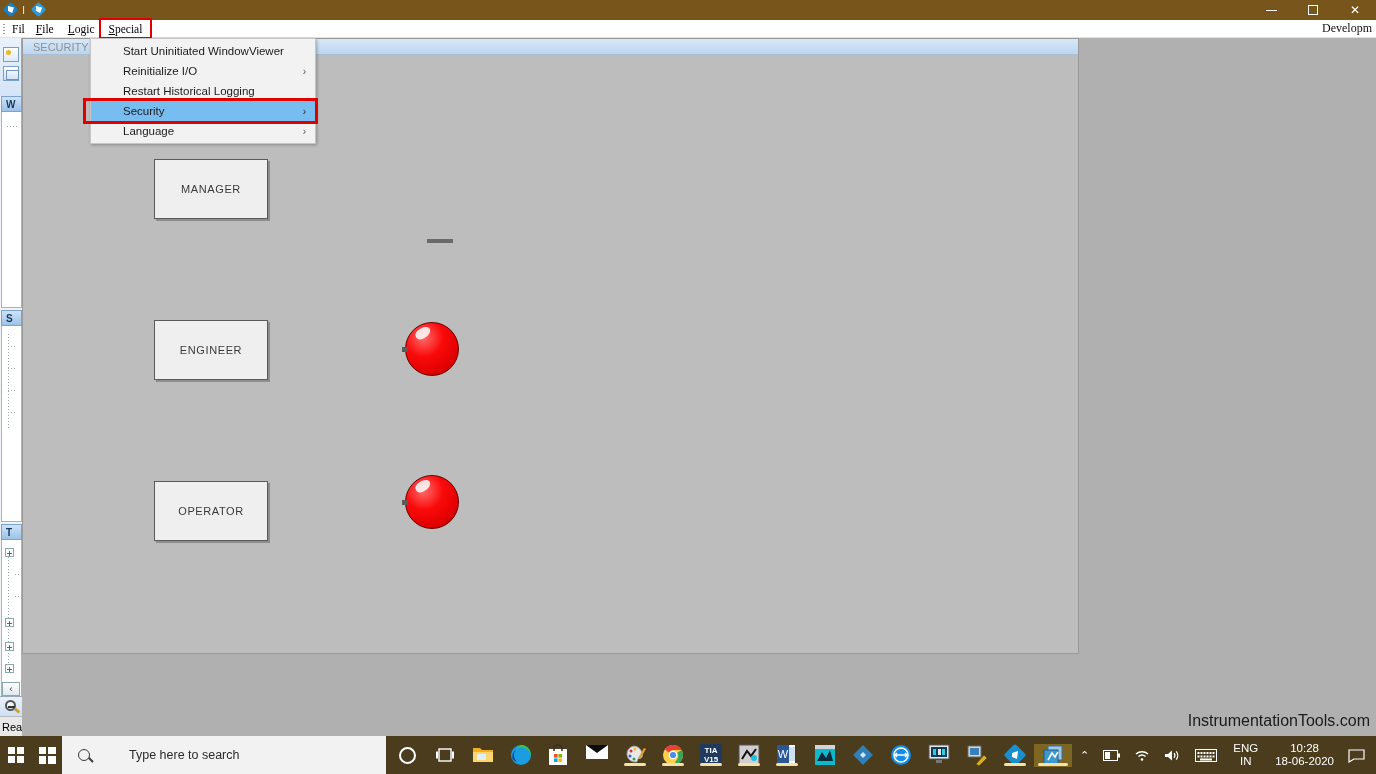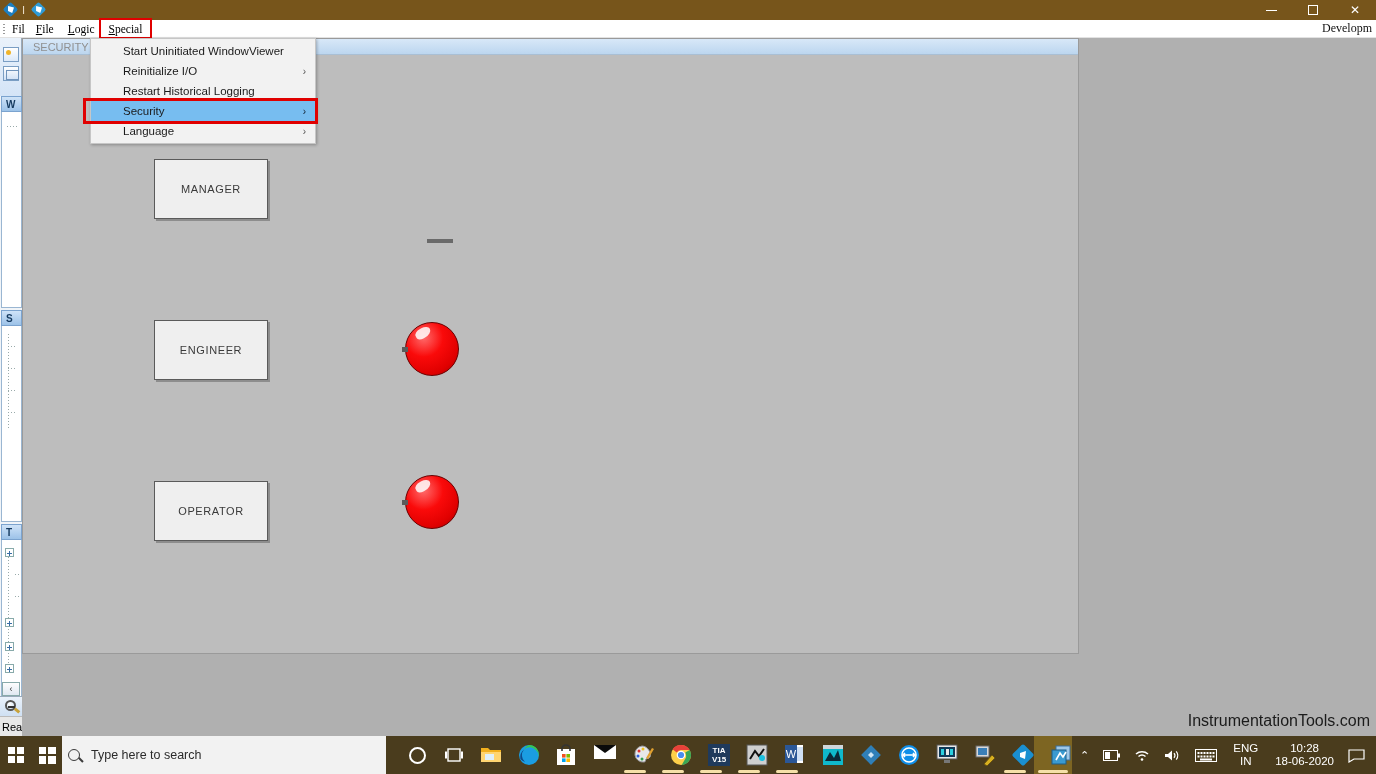--- a/index.html
+++ b/index.html
@@ -185,30 +185,30 @@
     background:#4a3c1d; display:flex; align-items:center;
   }
   .tb-start { width:32px; height:38px; display:flex; align-items:center; justify-content:center; }
   .tb-start .g { width:16px; height:16px; display:grid; grid-template-columns:1fr 1fr; grid-template-rows:1fr 1fr; gap:2px; }
   .tb-start .g i { background:#ffffff; display:block; }
   .tb-winlogo { width:30px; height:38px; display:flex; align-items:center; justify-content:center; }
   .tb-winlogo .g { width:17px; height:17px; display:grid; grid-template-columns:1fr 1fr; grid-template-rows:1fr 1fr; gap:2px; }
   .tb-winlogo .g i { background:#ffffff; display:block; }
   .searchbox {
     width:324px; height:38px; background:#f2f2f2; display:flex; align-items:center;
-    font-size:12.5px; color:#2b2b2b; padding-left:6px;
+    font-size:12.5px; color:#2b2b2b; padding-left:16px;gap:28px;
   }
   .searchbox .mag {
     width:12px; height:12px; border:1.6px solid #3c3c3c; border-radius:50%;
     position:relative; margin-right:11px; flex:none;
   }
   .searchbox .mag::after { content:""; position:absolute; left:9px; top:9px; width:6px; height:1.6px; background:#3c3c3c; transform:rotate(45deg); }
   .tb-apps { display:flex; align-items:center; height:38px; margin-left:2px; }
   .tbi {
-    width:38px; height:38px; display:flex; align-items:center; justify-content:flex-end;
+    width:38px; height:23px; display:flex; align-items:center; justify-content:center;
     position:relative; flex:none;
   }
   .tbi.running::after { content:""; position:absolute; left:8px; bottom:1px; width:22px; height:3px; background:#f5e0a8; border-radius:2px; }
   .tbi.active { background:#7d6522; }
   .tbi.active::after { content:""; position:absolute; left:4px; bottom:1px; width:30px; height:3px; background:#f5e0a8; border-radius:2px; }
   .gl { width:22px; height:22px; position:relative; }
   .tray { margin-left:auto; display:flex; align-items:center; height:38px; color:#ffffff; font-size:11px; padding-right:4px; }
   .tray .ti { padding:0 7px; display:flex; align-items:center; justify-content:center; }
   .tray .lang { display:flex; flex-direction:column; align-items:center; line-height:13px; padding:0 9px; font-size:11.5px; }
   .tray .clock { display:flex; flex-direction:column; align-items:center; line-height:13px; padding:0 8px; font-size:11.5px; }

